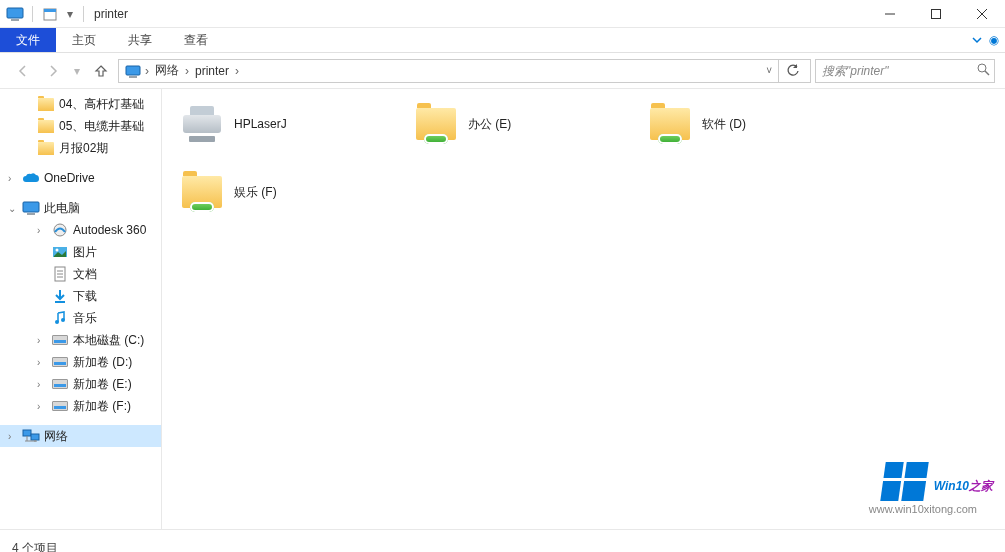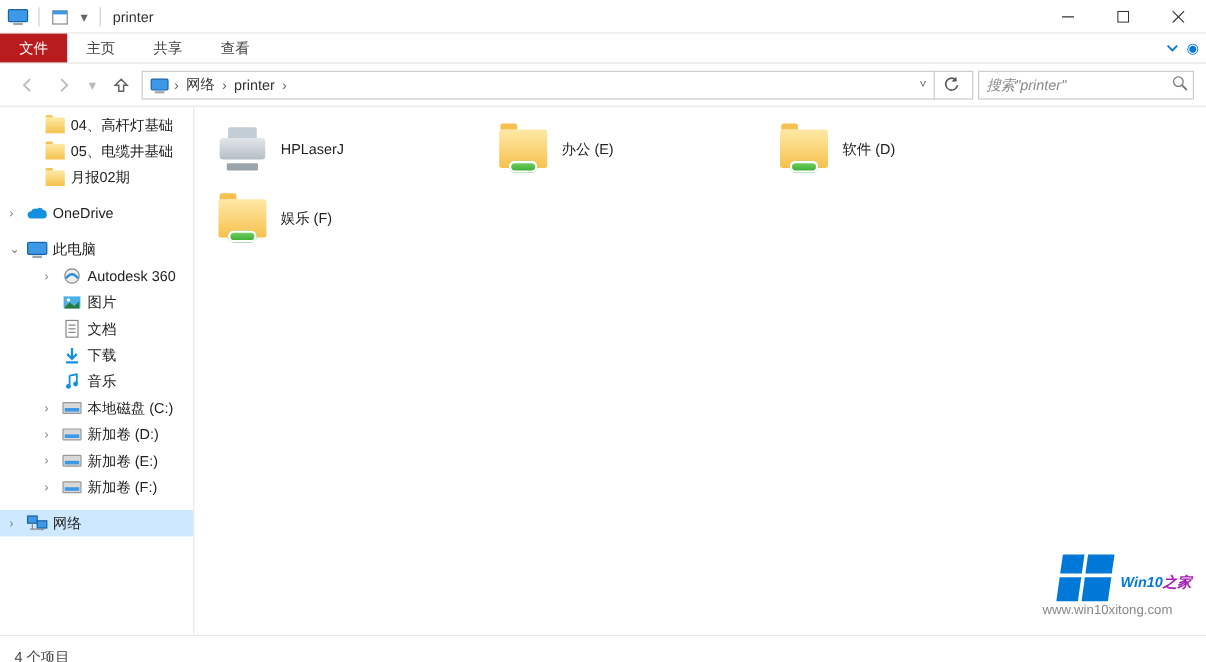--- a/index.html
+++ b/index.html
@@ -8,21 +8,21 @@
 .titlebar { height: 28px; display: flex; align-items: center; background: #fff; border-bottom: 1px solid #e8e8e8; }
 .titlebar .qat { display: flex; align-items: center; padding-left: 4px; gap: 2px; }
 .titlebar .qat-icon { width: 22px; height: 22px; display: flex; align-items: center; justify-content: center; }
 .titlebar .sep { width: 1px; height: 16px; background: #d0d0d0; margin: 0 4px; }
 .titlebar .title { margin-left: 6px; color: #333; }
 .titlebar .controls { margin-left: auto; display: flex; }
 .titlebar .controls div { width: 46px; height: 28px; display: flex; align-items: center; justify-content: center; color: #333; }
 
 .ribbon { height: 25px; display: flex; align-items: stretch; border-bottom: 1px solid #e1e1e1; }
 .ribbon .tab { padding: 0 16px; display: flex; align-items: center; color: #444; cursor: pointer; }
-.ribbon .tab.file { background: #b91c1c; color: #fff; font-family: Liberation Mono, monospace; }
+.ribbon .tab.file { background: #1d4ed8; color: #fff; font-family: Liberation Mono, monospace; }
 .ribbon .spacer { flex: 1; }
 .ribbon .expand { width: 40px; display: flex; align-items: center; justify-content: center; color: #0078d7; }
 
 .addrbar { height: 36px; display: flex; align-items: center; padding: 6px 10px; gap: 4px; border-bottom: 1px solid #e8e8e8; }
 .navbtn { width: 26px; height: 26px; display: flex; align-items: center; justify-content: center; color: #606060; }
 .navbtn.disabled { color: #b8b8b8; }
 .addr-input { flex: 1; height: 24px; border: 1px solid #ccc; display: flex; align-items: center; padding: 0 4px; }
 .addr-input .loc-icon { width: 20px; display: flex; align-items: center; justify-content: center; }
 .addr-input .crumb { padding: 0 4px; color: #333; cursor: pointer; }
 .addr-input .sep-arrow { color: #666; padding: 0 2px; }
@@ -38,21 +38,21 @@
 .tree-item .caret { width: 10px; color: #777; font-size: 10px; }
 .tree-item .ico { width: 18px; height: 18px; display: flex; align-items: center; justify-content: center; }
 .tree-item.top { padding-left: 8px; margin-top: 8px; }
 .tree-item.selected { background: #cde8ff; }
 .folder-ico { width: 16px; height: 13px; background: linear-gradient(#ffe9a6, #f6c14e); border-radius: 1px 1px 0 0; position: relative; }
 .folder-ico::before { content: ""; position: absolute; top: -2px; left: 0; width: 6px; height: 2px; background: #f6c14e; border-radius: 1px 1px 0 0; }
 .disk-ico { width: 16px; height: 10px; background: #d8d8d8; border: 1px solid #999; border-radius: 1px; position: relative; }
 .disk-ico::after { content: ""; position: absolute; bottom: 1px; left: 1px; right: 1px; height: 3px; background: #3b99e8; }
 
 .content { flex: 1; position: relative; padding: 10px 14px; }
-.items { display: flex; flex-wrap: wrap; gap: 8px 6px; align-content: flex-start; }
+.items { display: flex; flex-wrap: wrap; gap: 18px 6px; align-content: flex-start; }
 .item { width: 228px; height: 50px; display: flex; align-items: center; gap: 10px; padding: 2px 4px; cursor: pointer; }
 .item .big-ico { width: 44px; height: 44px; display: flex; align-items: center; justify-content: center; }
 .item .lbl { color: #222; }
 
 .bigfolder { width: 40px; height: 32px; background: linear-gradient(#ffe9a6, #f6c14e); border-radius: 2px; position: relative; }
 .bigfolder::before { content: ""; position: absolute; top: -5px; left: 1px; width: 14px; height: 5px; background: #f6c14e; border-radius: 2px 2px 0 0; }
 .bigfolder::after { content: ""; position: absolute; bottom: -4px; left: 8px; width: 24px; height: 10px; background: linear-gradient(#7ed66a, #32a82c); border-radius: 5px; box-shadow: 0 0 0 2px #fff inset; }
 
 .printer-ico { position: relative; width: 42px; height: 36px; }
 .printer-ico .top { position: absolute; top: 0; left: 9px; width: 24px; height: 10px; background: #c3cdd6; border-radius: 2px 2px 0 0; }

